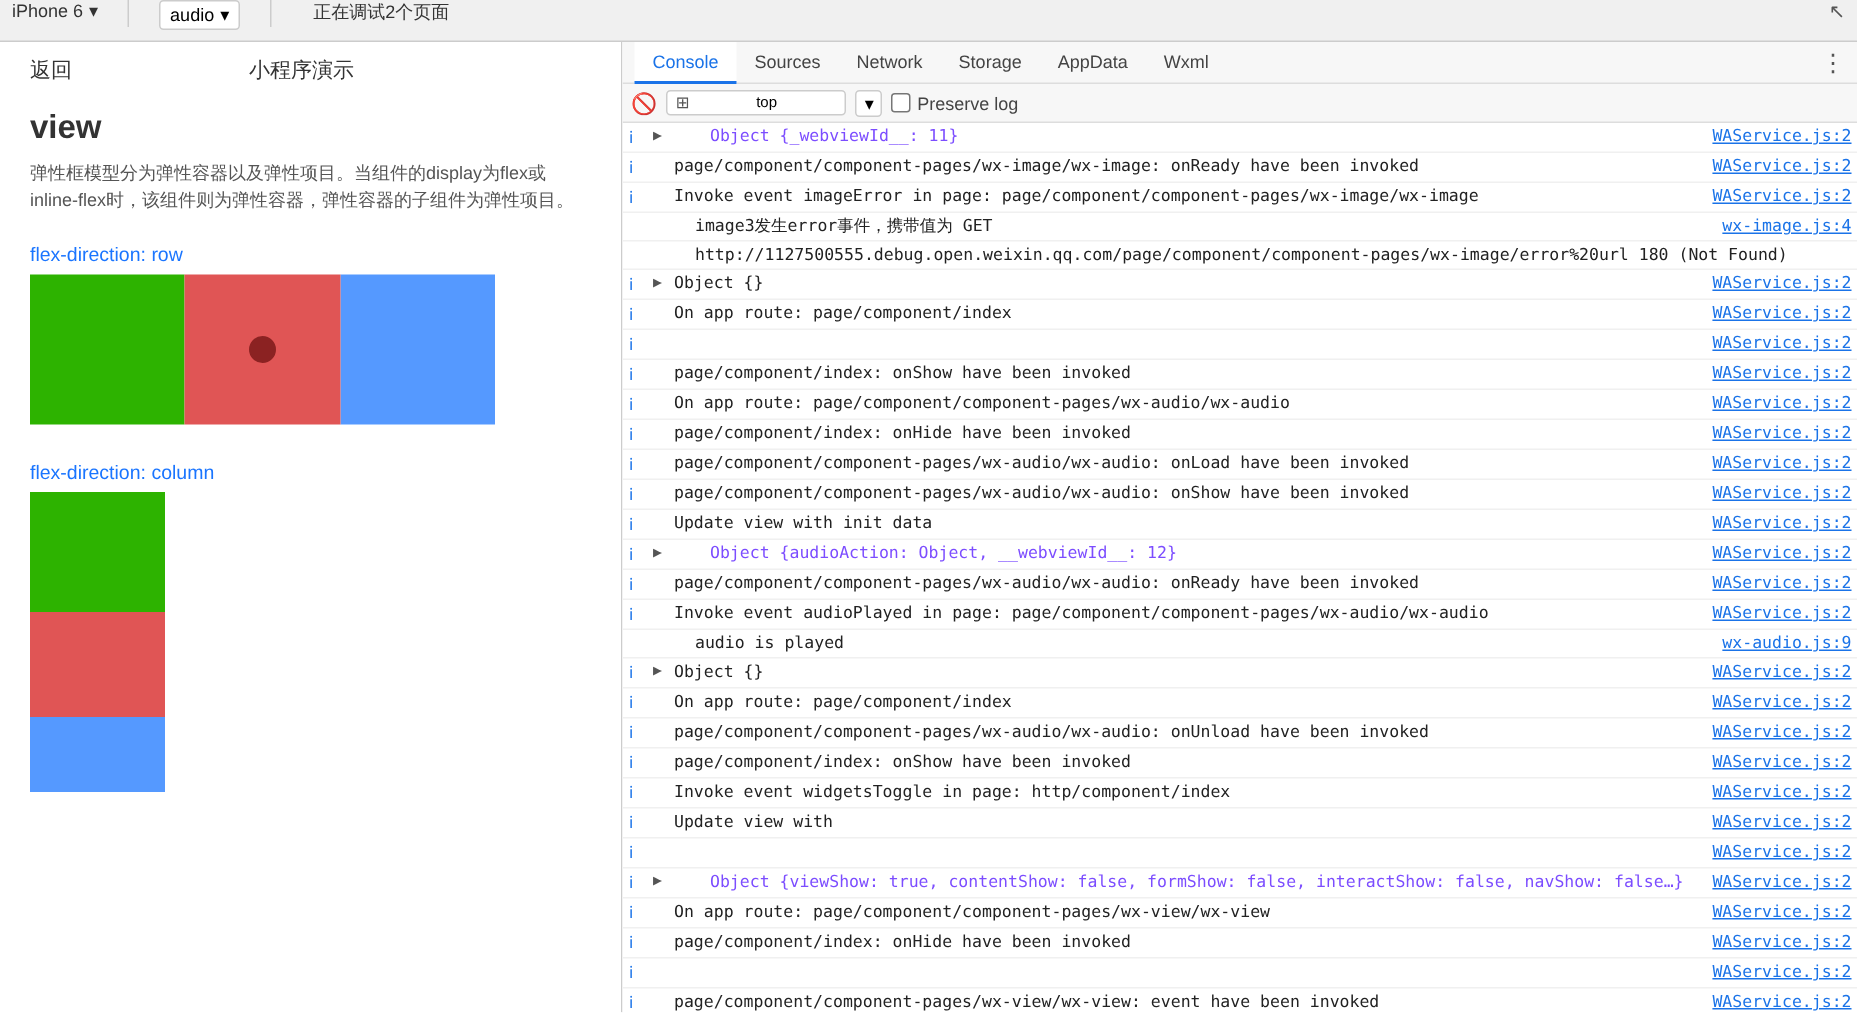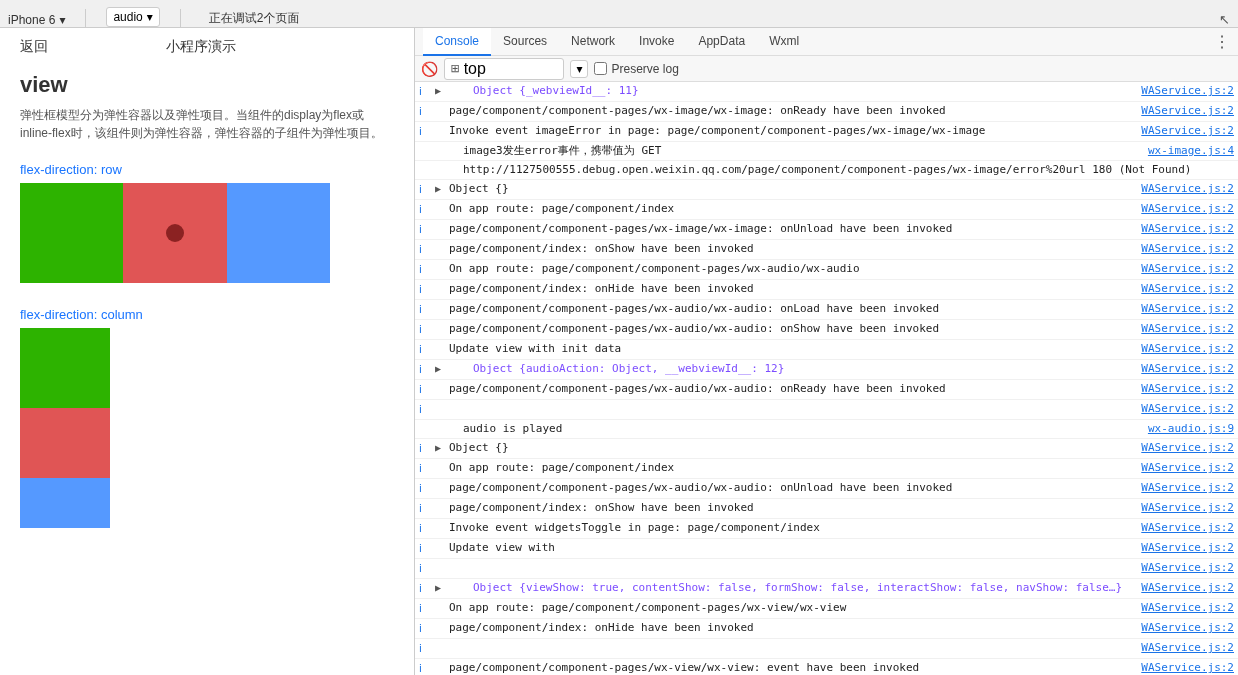--- a/index.html
+++ b/index.html
@@ -1,21 +1,21 @@
 <!DOCTYPE html>
 <html><head>
   <meta charset="utf-8">
   <style>
     * { margin: 0; padding: 0; box-sizing: border-box; }
     body { font-family: Arial, sans-serif; font-size: 12px; background: #fff; display: flex; flex-direction: column; height: 675px; overflow: hidden; }
 
     
     .top-bar {
       display: flex;
-      align-items: flex-end;
+      align-items: flex-start;
       height: 28px;
       background: #f0f0f0;
       border-bottom: 1px solid #ccc;
       padding: 0 8px;
       gap: 16px;
       flex-shrink: 0;
     }
     .top-bar-device {
       display: flex;
       align-items: center;
@@ -176,23 +176,24 @@
       border: 1px solid #ccc;
       border-radius: 3px;
       padding: 1px 5px;
       font-size: 12px;
       gap: 4px;
       width: 120px;
     }
     .toolbar-filter input {
       border: none;
       outline: none;
-      font-size: 16px;
+      font-size: 10px;
       width: 100%;
       background: transparent;
+      text-align: center;
     }
     .toolbar-dropdown {
       display: flex;
       align-items: center;
       background: #fff;
       border: 1px solid #ccc;
       border-radius: 3px;
       padding: 1px 5px;
       font-size: 12px;
       cursor: pointer;
@@ -308,21 +309,21 @@
       <div class="devtools-tab active">
         <span>Console</span>
       </div>
       <div class="devtools-tab">
         <span>Sources</span>
       </div>
       <div class="devtools-tab">
         <span>Network</span>
       </div>
       <div class="devtools-tab">
-        <span>Invoke</span>
+        <span>Storage</span>
       </div>
       <div class="devtools-tab">
         <span>AppData</span>
       </div>
       <div class="devtools-tab">
         <span>Wxml</span>
       </div>
       <div class="devtools-more">⋮</div>
     </div>
 
@@ -379,21 +380,20 @@
         </div>
         <div class="console-row">
           <span class="console-icon" style="color: rgb(26, 115, 232); font-size: 11px;">ℹ</span>
           <span class="console-triangle" style="cursor: default;"> </span>
           <span class="console-text">On app route: page/component/index</span>
           <span class="console-link">WAService.js:2</span>
         </div>
         <div class="console-row">
           <span class="console-icon" style="color: rgb(26, 115, 232); font-size: 11px;">ℹ</span>
           <span class="console-triangle" style="cursor: default;"> </span>
-          <span class="console-text">page/component/component-pages/wx-image/wx-image: onUnload have been invoked</span>
           <span class="console-link">WAService.js:2</span>
         </div>
         <div class="console-row">
           <span class="console-icon" style="color: rgb(26, 115, 232); font-size: 11px;">ℹ</span>
           <span class="console-triangle" style="cursor: default;"> </span>
           <span class="console-text">page/component/index: onShow have been invoked</span>
           <span class="console-link">WAService.js:2</span>
         </div>
         <div class="console-row">
           <span class="console-icon" style="color: rgb(26, 115, 232); font-size: 11px;">ℹ</span>
@@ -433,20 +433,21 @@
         </div>
         <div class="console-row">
           <span class="console-icon" style="color: rgb(26, 115, 232); font-size: 11px;">ℹ</span>
           <span class="console-triangle" style="cursor: default;"> </span>
           <span class="console-text">page/component/component-pages/wx-audio/wx-audio: onReady have been invoked</span>
           <span class="console-link">WAService.js:2</span>
         </div>
         <div class="console-row">
           <span class="console-icon" style="color: rgb(26, 115, 232); font-size: 11px;">ℹ</span>
           <span class="console-triangle" style="cursor: default;"> </span>
+          <span class="console-text">Invoke event audioPlayed in page: page/component/component-pages/wx-audio/wx-audio</span>
           <span class="console-link">WAService.js:2</span>
         </div>
         <div class="console-row" style="padding-left: 20px;">
           <span style="width: 14px; min-width: 14px;"></span>
           <span class="console-triangle" style="cursor: default;"> </span>
           <span class="console-text">audio is played</span>
           <span class="console-link">wx-audio.js:9</span>
         </div>
         <div class="console-row">
           <span class="console-icon" style="color: rgb(26, 115, 232); font-size: 11px;">ℹ</span>
@@ -468,21 +469,21 @@
         </div>
         <div class="console-row">
           <span class="console-icon" style="color: rgb(26, 115, 232); font-size: 11px;">ℹ</span>
           <span class="console-triangle" style="cursor: default;"> </span>
           <span class="console-text">page/component/index: onShow have been invoked</span>
           <span class="console-link">WAService.js:2</span>
         </div>
         <div class="console-row">
           <span class="console-icon" style="color: rgb(26, 115, 232); font-size: 11px;">ℹ</span>
           <span class="console-triangle" style="cursor: default;"> </span>
-          <span class="console-text">Invoke event widgetsToggle in page: page/component/index</span>
+          <span class="console-text">Invoke event widgetsToggle in page: http/component/index</span>
           <span class="console-link">WAService.js:2</span>
         </div>
         <div class="console-row">
           <span class="console-icon" style="color: rgb(26, 115, 232); font-size: 11px;">ℹ</span>
           <span class="console-triangle" style="cursor: default;"> </span>
           <span class="console-text">Update view with</span>
           <span class="console-link">WAService.js:2</span>
         </div>
         <div class="console-row">
           <span class="console-icon" style="color: rgb(26, 115, 232); font-size: 11px;">ℹ</span>

